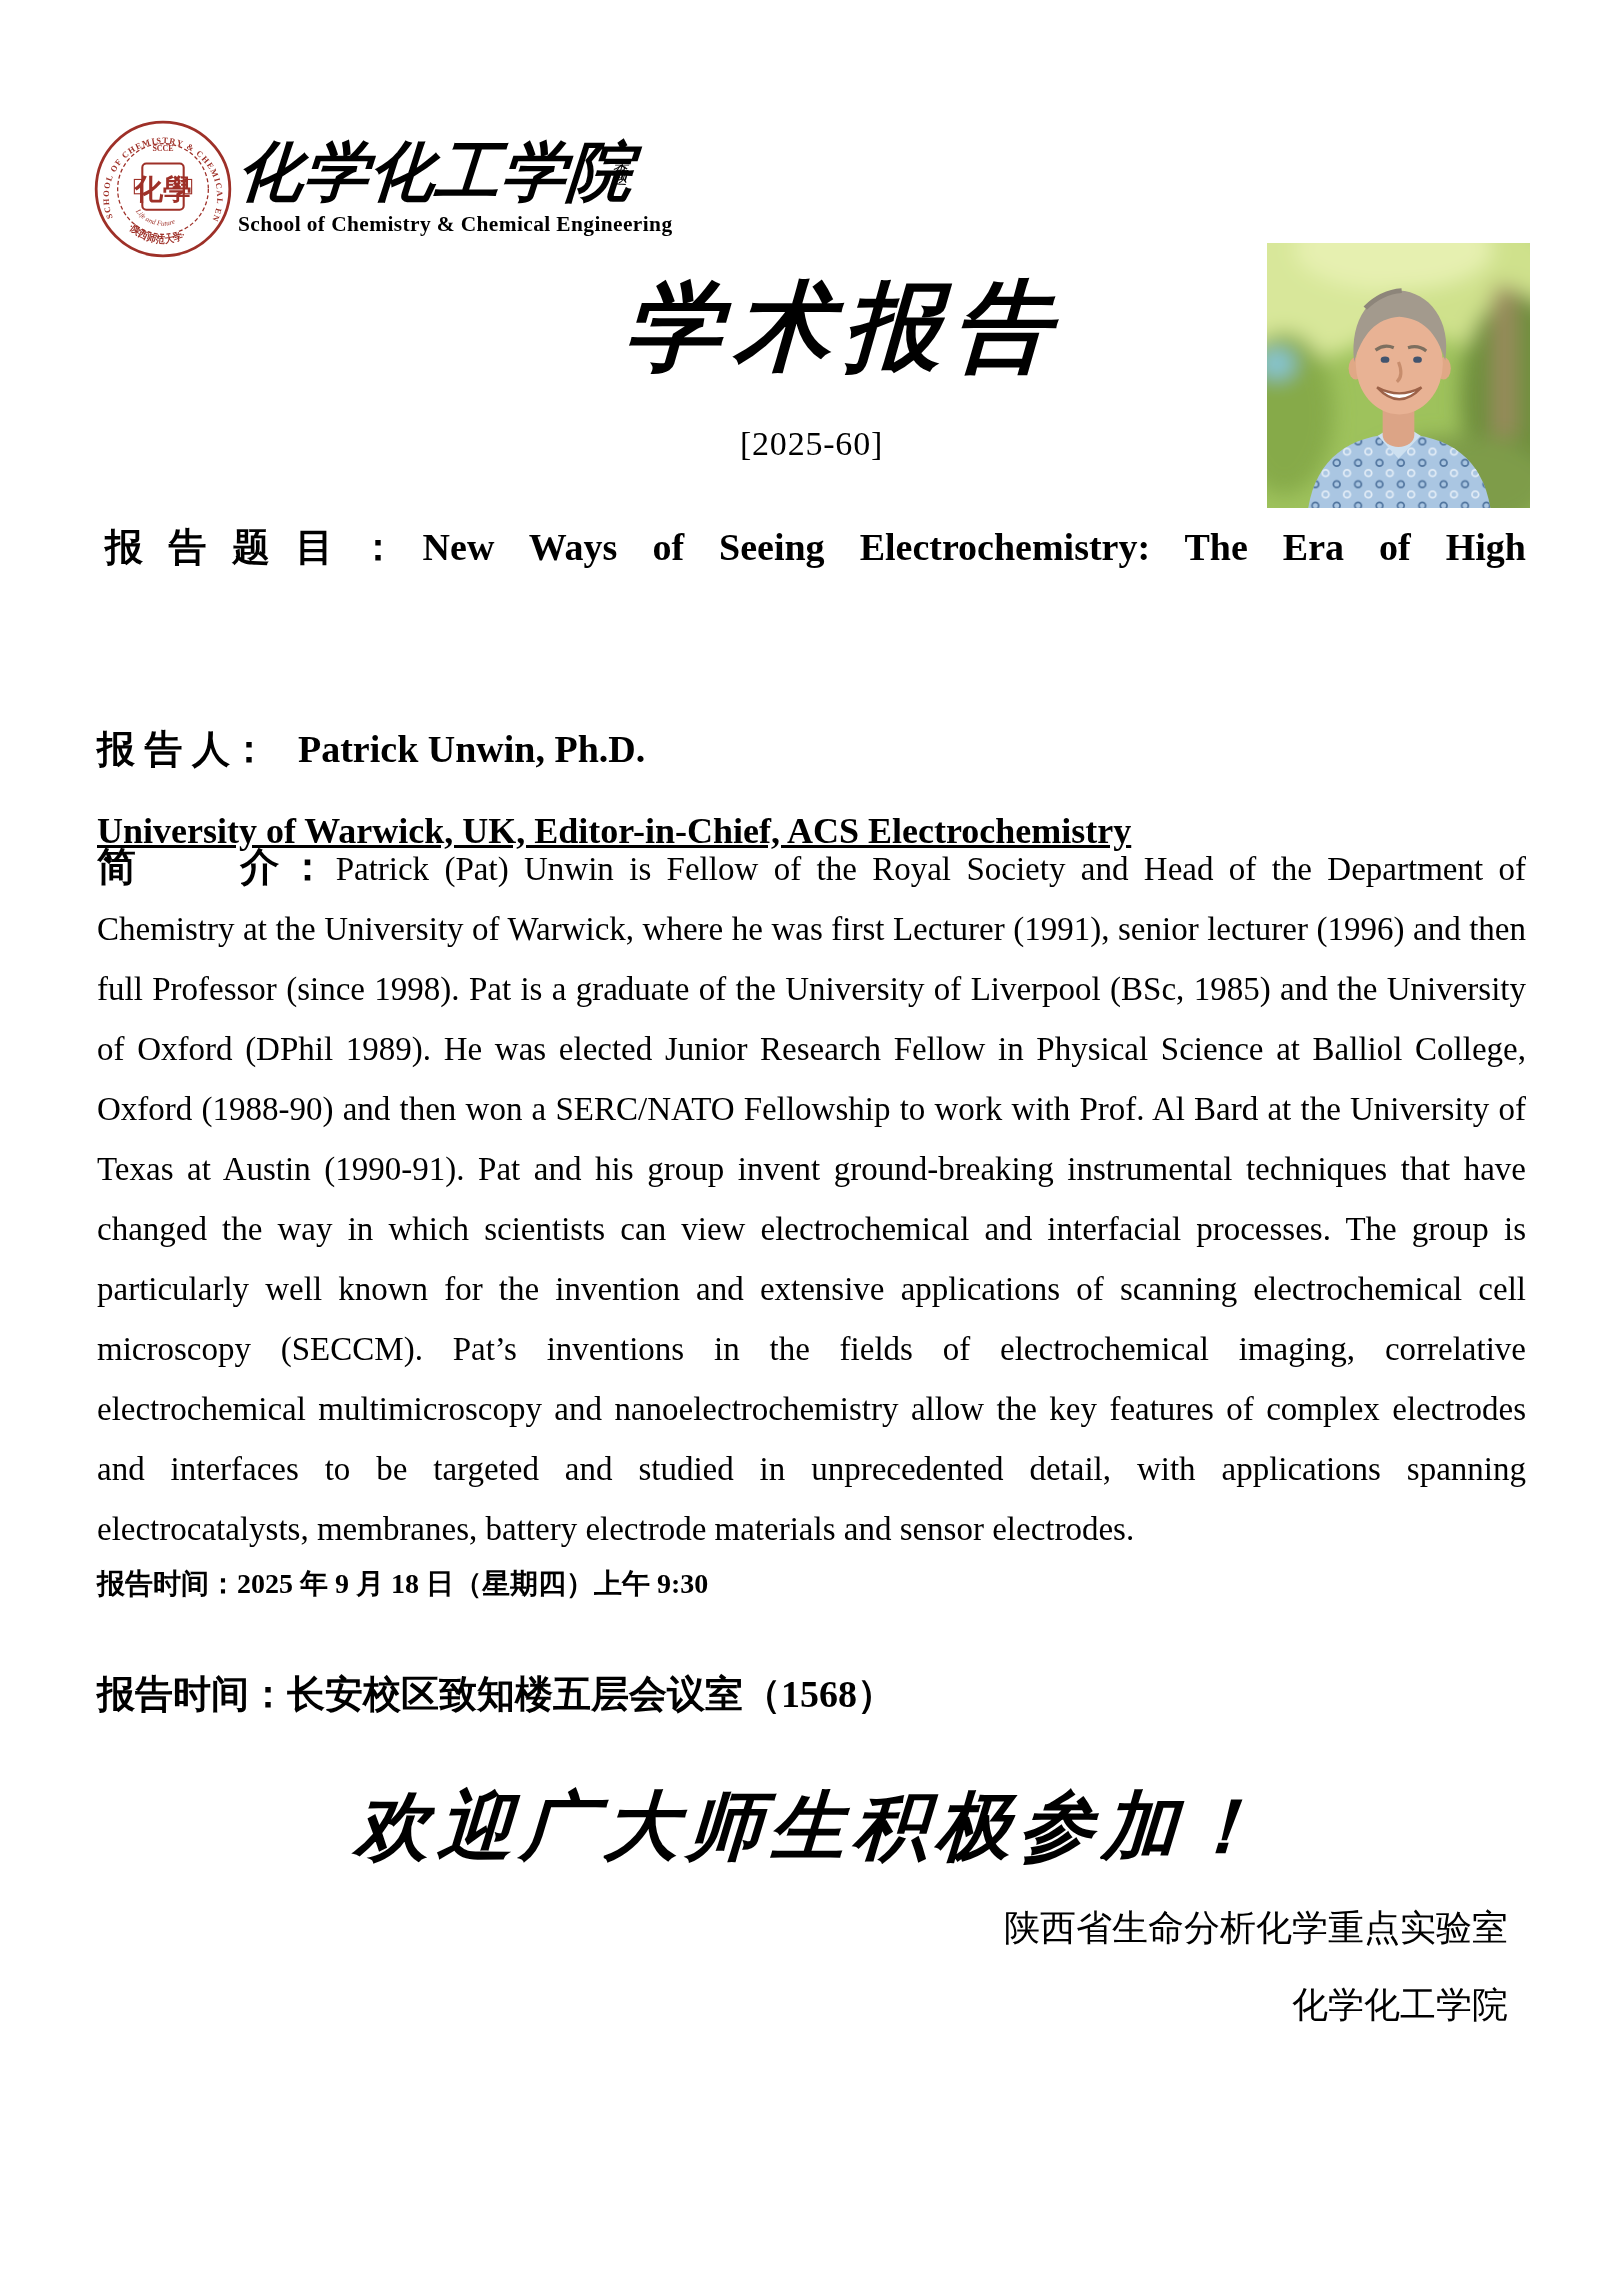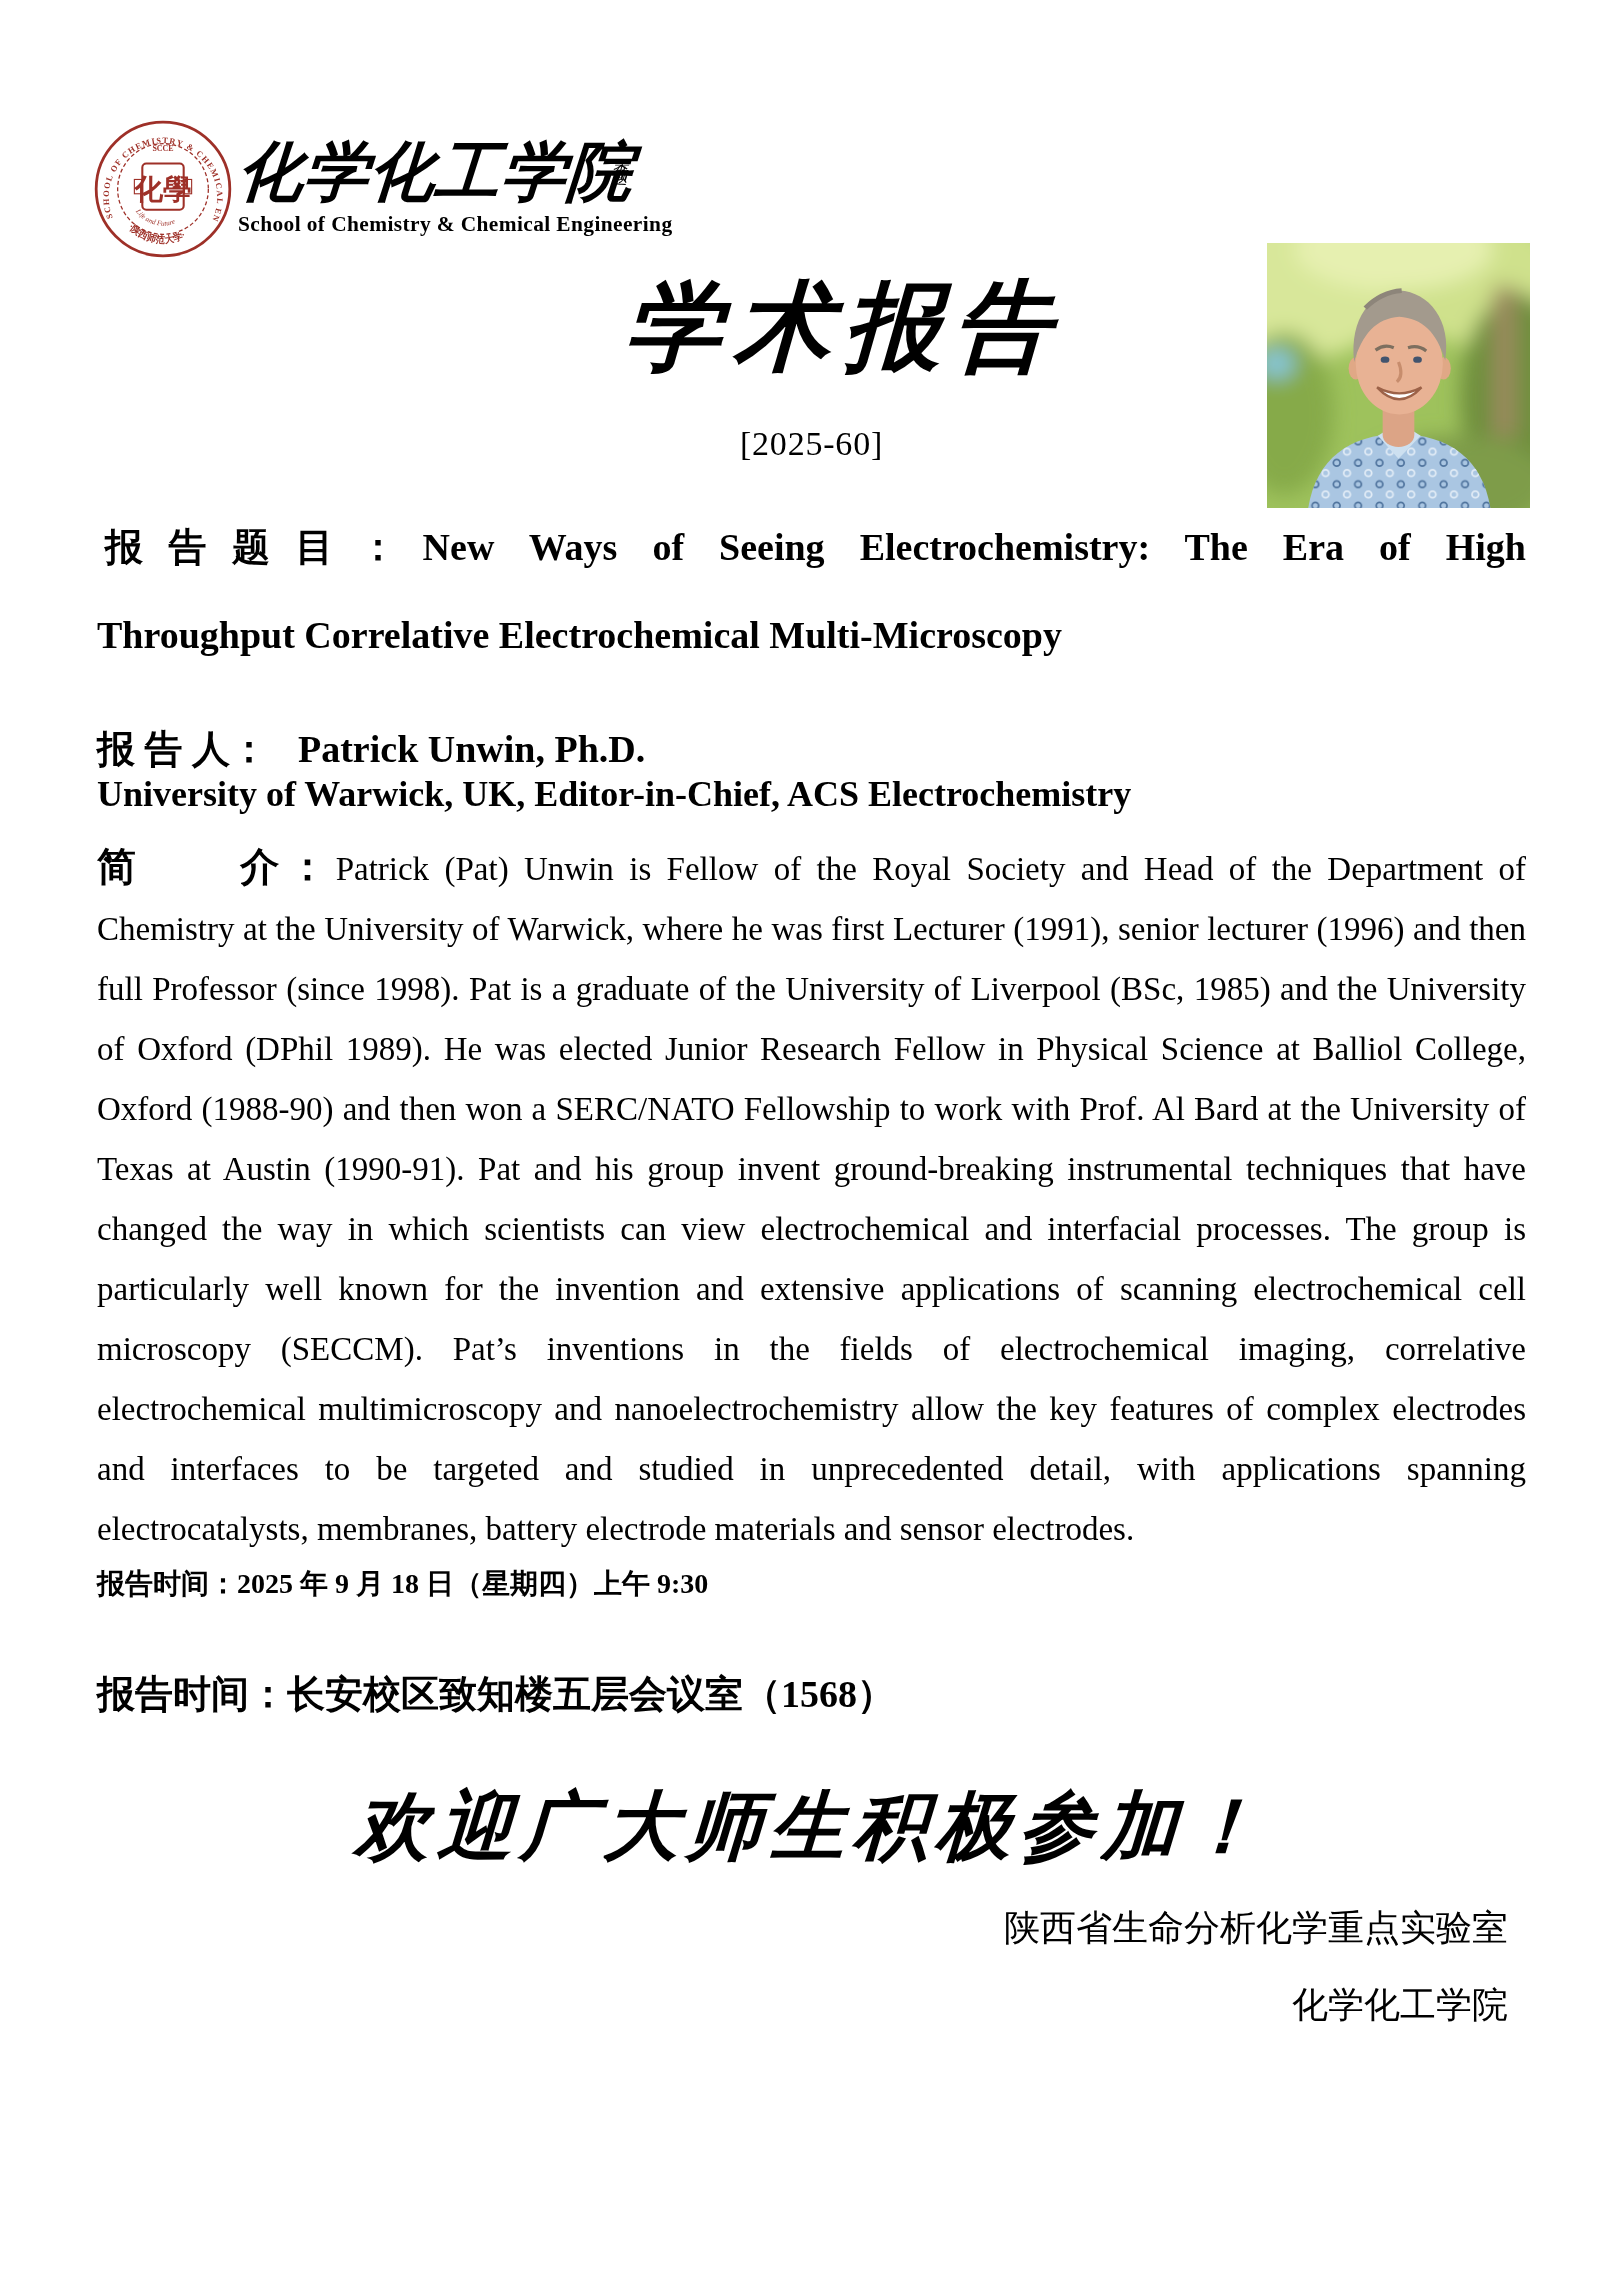--- a/index.html
+++ b/index.html
@@ -42,21 +42,21 @@
   .photo svg { display:block; width:100%; height:100%; }
 
   
   .topic { left:97px; top:503px; width:1429px; font-size:38px; font-weight:700; line-height:88px; }
   .topic-l1 { text-align:justify; text-align-last:justify;margin-left:8px; }
   .topic-l2 { text-align:left; }
 
   .speaker-line { left:97px; top:683px; font-size:38px; font-weight:700;margin-top:41px; }
   .speaker-name { margin-left:30px; }
 
-  .affiliation { left:97px; top:773px; font-size:36px; font-weight:700; }
+  .affiliation { left:97px; top:810px; font-size:36px; font-weight:700;text-decoration:underline; }
 
   .bio {
     left:97px; top:837px; width:1429px;
     font-size:33px; line-height:60px; text-align:justify;
   }
   .bio-label { font-size:39px; font-weight:700; letter-spacing:1.6px; }
 
   .time-line  { left:97px; top:1565px; font-size:28px; font-weight:700; }
   .venue-line { left:97px; top:1669px; font-size:38px; font-weight:700; }
 
@@ -142,21 +142,20 @@
       <path d="M178,132 q13,-4 23,4" stroke="#7d6f5f" stroke-width="4" fill="none"></path>
       <ellipse cx="149" cy="147" rx="5.5" ry="4" fill="#42546e"></ellipse>
       <ellipse cx="190" cy="147" rx="5.5" ry="4" fill="#42546e"></ellipse>
       <path d="M166,150 q7,17 -2,25" stroke="#c78d6d" stroke-width="4" fill="none"></path>
       <path d="M139,182 Q167,212 195,182 Q167,197 139,182 Z" fill="#ffffff" stroke="#9c6248" stroke-width="3"></path>
     </svg>
   </div>
 
   <div class="abs topic">
     <div class="topic-l1"><span>报告题目：</span><span>New Ways of Seeing Electrochemistry: The Era of High</span></div>
-    <div class="topic-l2">Throughput Correlative Electrochemical Multi-Microscopy</div>
   </div>
 
   <div class="abs speaker-line">
     <span>报 告 人：</span><span class="speaker-name">Patrick Unwin, Ph.D.</span>
   </div>
   <div class="abs affiliation">University of Warwick, UK, Editor-in-Chief, ACS Electrochemistry</div>
 
   <div class="abs bio">
     <span class="bio-label">简　　介：</span><span>Patrick (Pat) Unwin is Fellow of the Royal Society and Head of the Department of Chemistry at the University of Warwick, where he was first Lecturer (1991), senior lecturer (1996) and then full Professor (since 1998). Pat is a graduate of the University of Liverpool (BSc, 1985) and the University of Oxford (DPhil 1989). He was elected Junior Research Fellow in Physical Science at Balliol College, Oxford (1988-90) and then won a SERC/NATO Fellowship to work with Prof. Al Bard at the University of Texas at Austin (1990-91). Pat and his group invent ground-breaking instrumental techniques that have changed the way in which scientists can view electrochemical and interfacial processes. The group is particularly well known for the invention and extensive applications of scanning electrochemical cell microscopy (SECCM). Pat’s inventions in the fields of electrochemical imaging, correlative electrochemical multimicroscopy and nanoelectrochemistry allow the key features of complex electrodes and interfaces to be targeted and studied in unprecedented detail, with applications spanning electrocatalysts, membranes, battery electrode materials and sensor electrodes.</span>
   </div>

